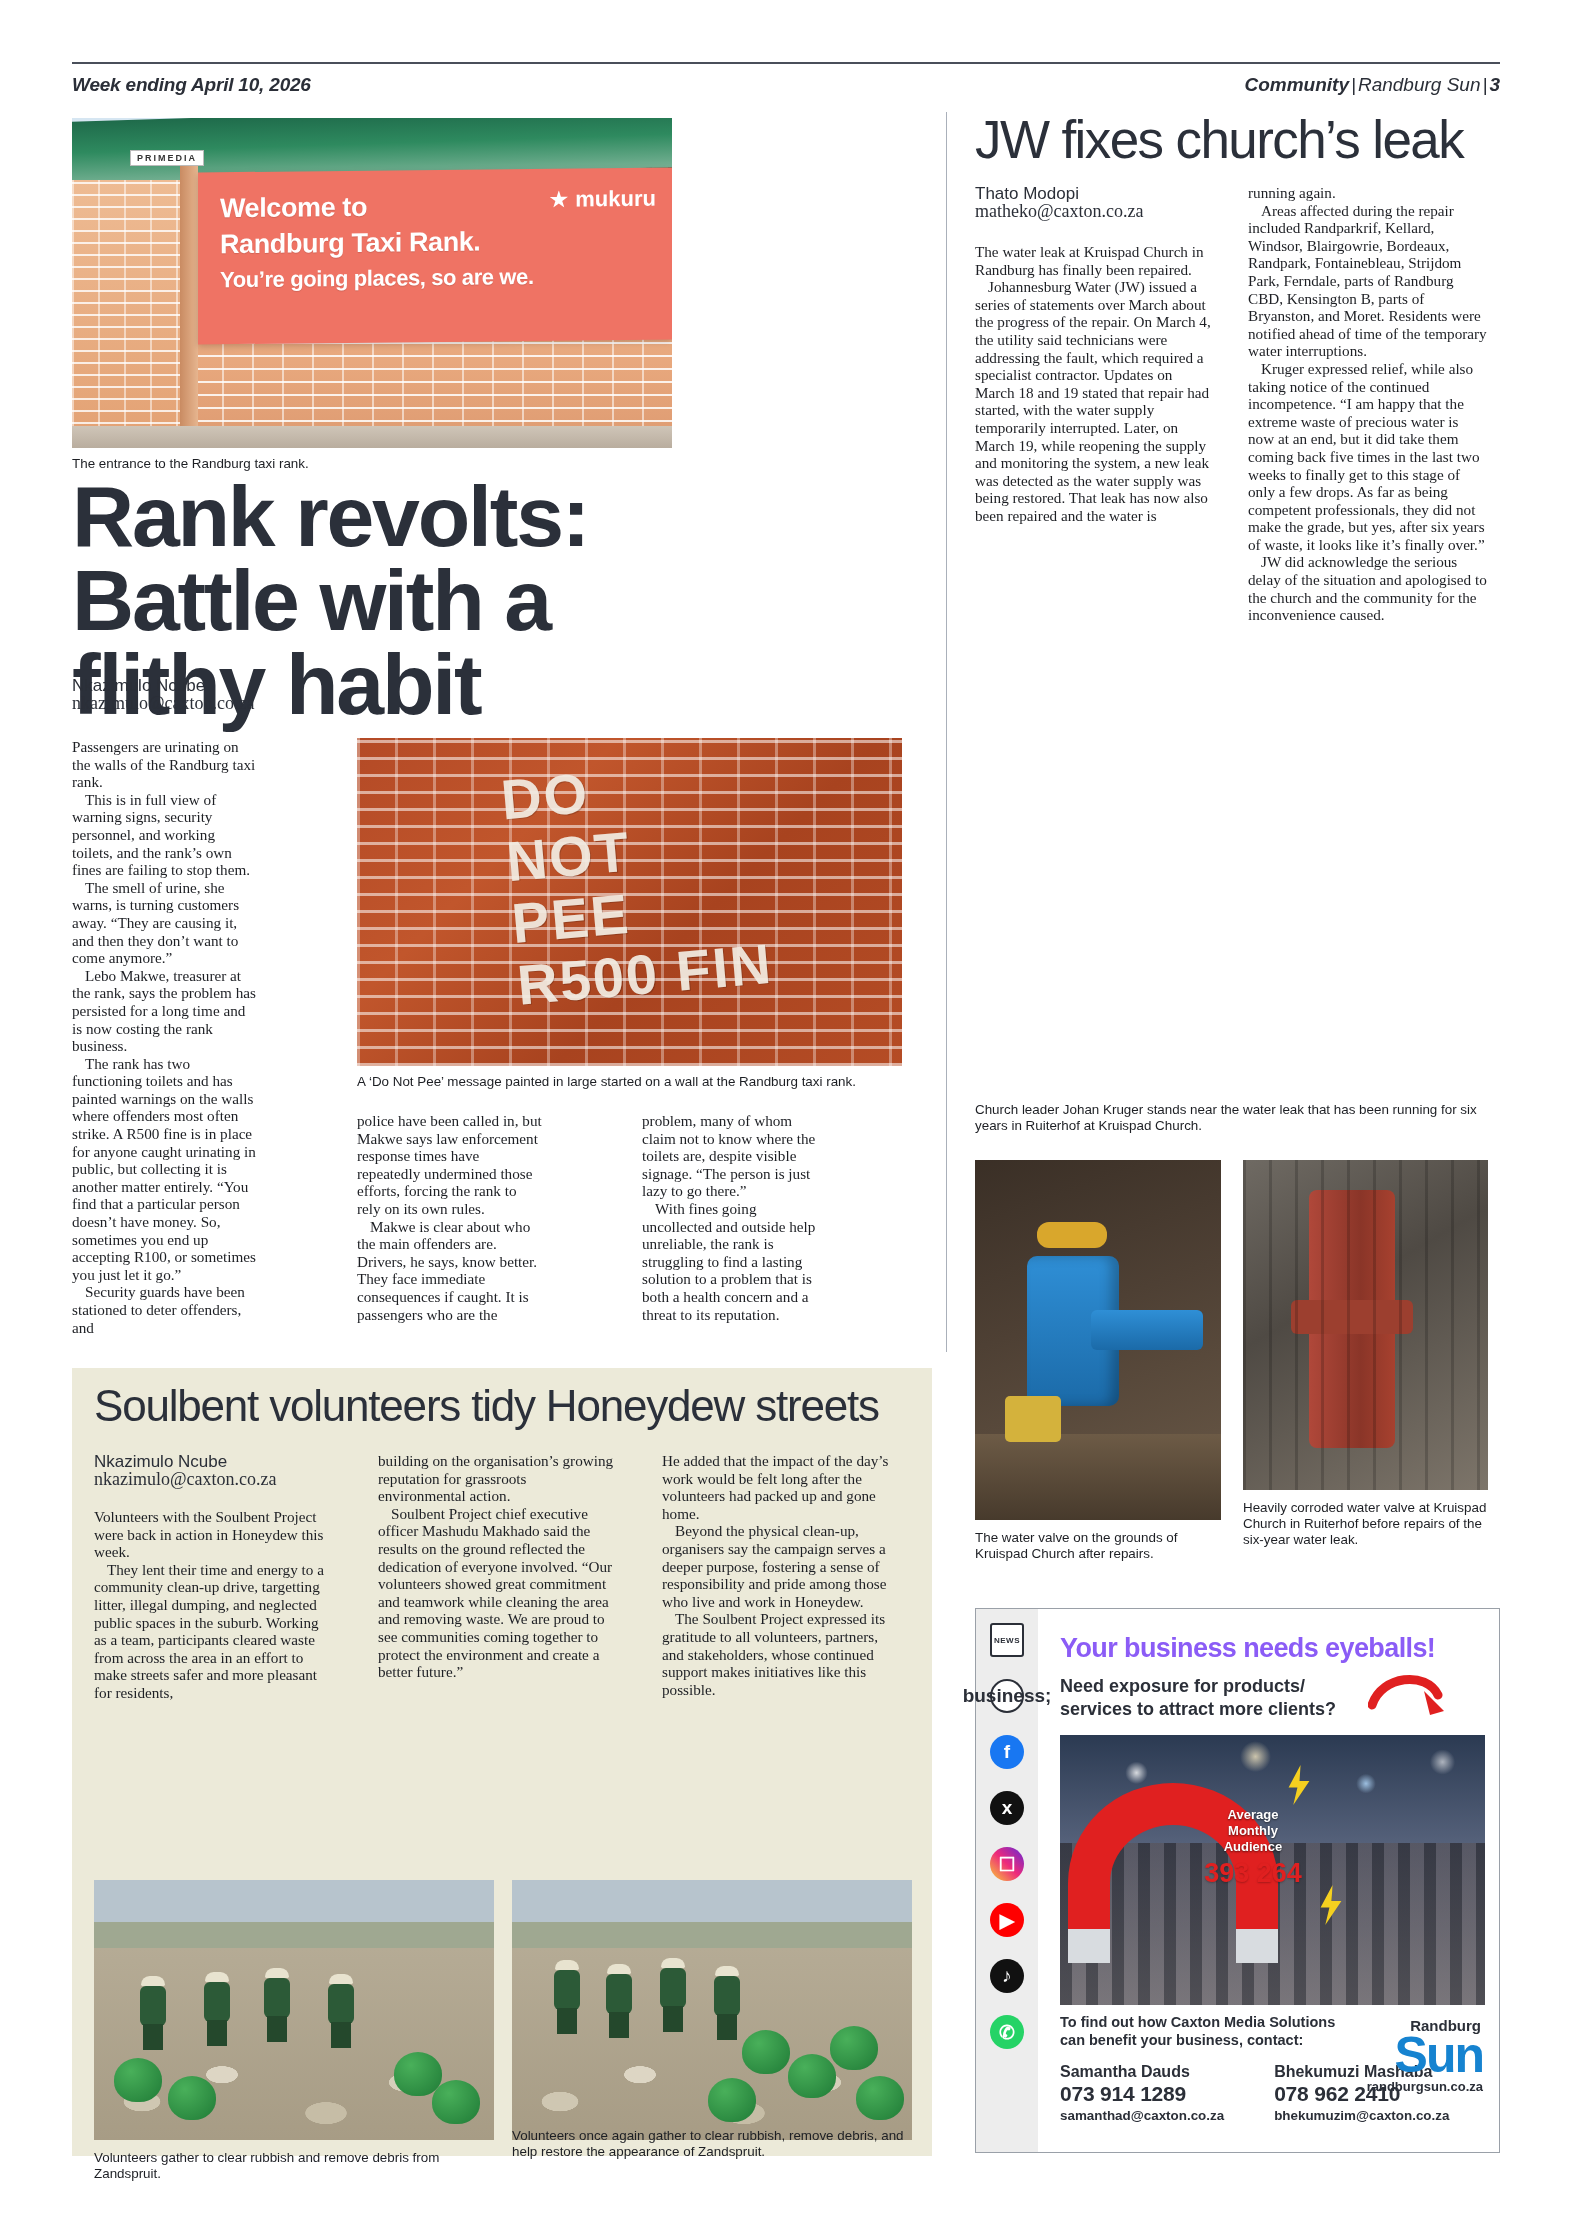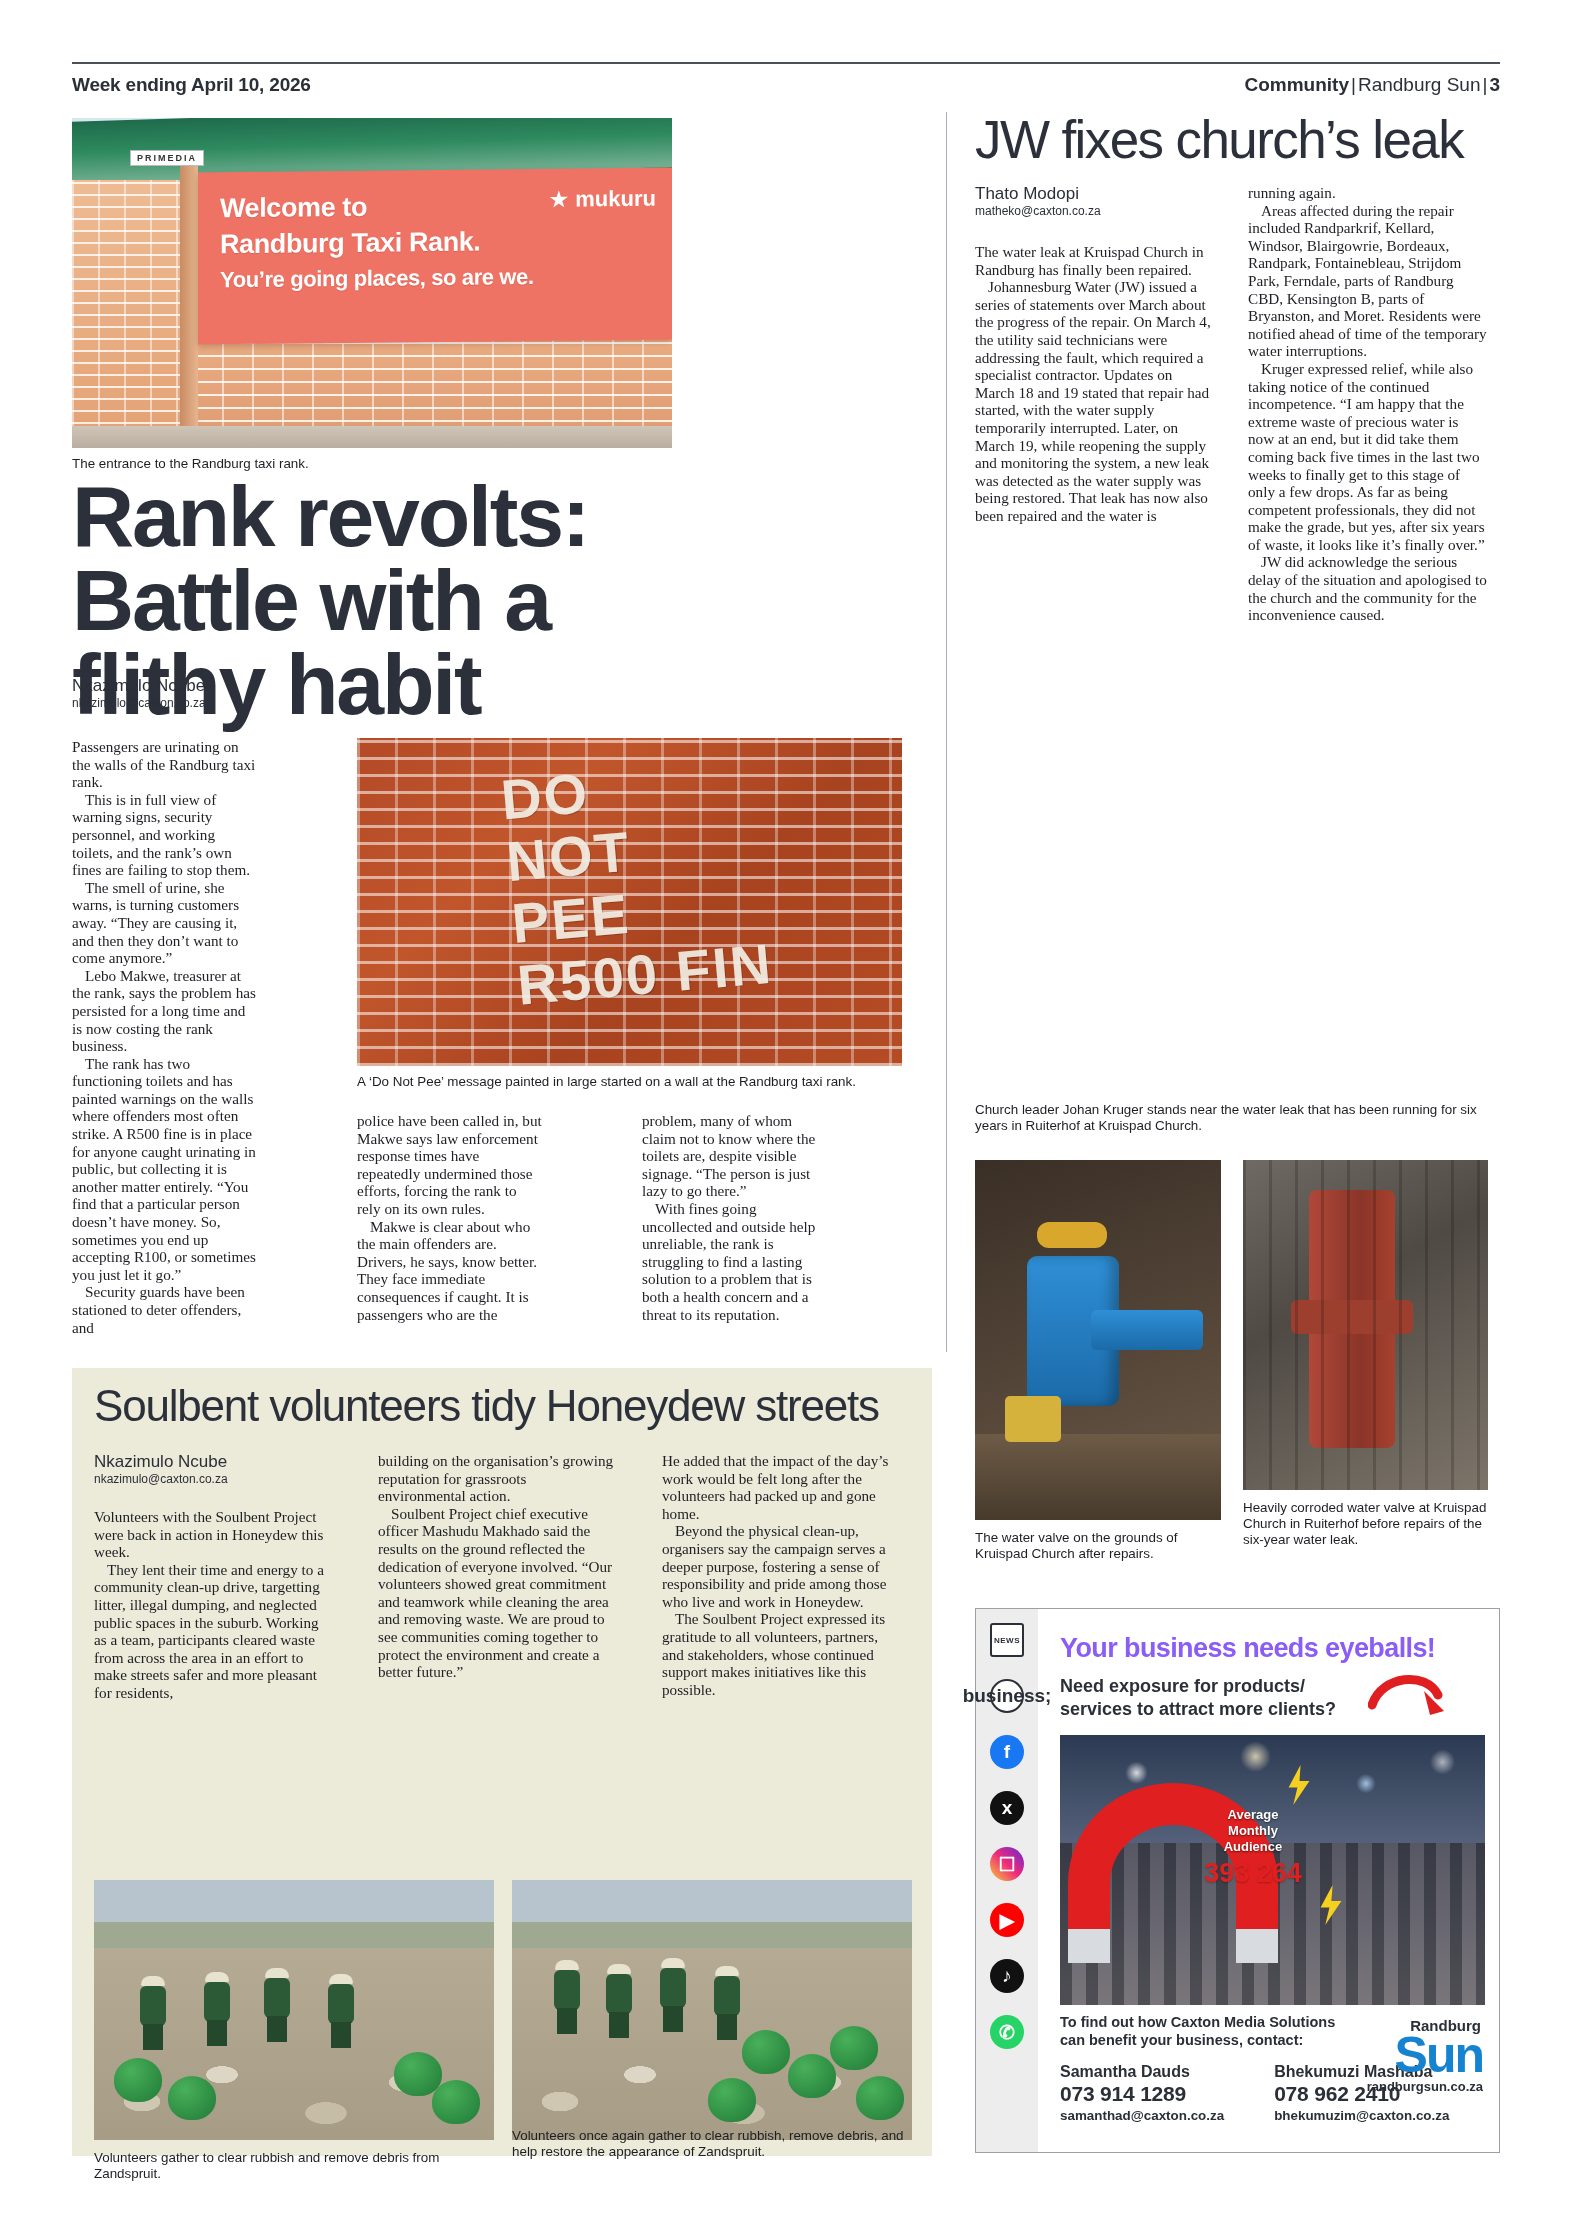--- a/index.html
+++ b/index.html
@@ -12,20 +12,21 @@
     overflow: hidden;
   }
   .page { position: absolute; left: 0; top: 0; width: 1572px; height: 2224px; background:#fff; }
 
   
   .masthead {
     position: absolute; left: 72px; top: 62px; width: 1428px; height: 34px;
     border-top: 2px solid #4a4f5a;
     display: flex; align-items: flex-end; justify-content: space-between;
     padding-top: 5px;
+    font-style: italic;
   }
   .masthead .left {
     font-family: "Liberation Sans Narrow","Liberation Sans",sans-serif;
     font-weight: bold; font-size: 19px; letter-spacing: -0.2px; color:#2b2f38;
   }
   .masthead .right {
     font-family: "Liberation Sans Narrow","Liberation Sans",sans-serif;
     font-size: 19px; color:#2b2f38;
   }
   .masthead .right b { font-weight: bold; }
@@ -36,22 +37,22 @@
     color: #1d1f24;
   }
   .body-col p { margin: 0; text-indent: 0; }
   .body-col p + p { text-indent: 13px; }
 
   .byline-name {
     font-family: "Liberation Sans Narrow","Liberation Sans",sans-serif;
     font-size: 17px; color:#2b2f38; line-height: 19px;
   }
   .byline-mail {
-    font-family: Liberation Sans, sans-serif;
-    font-size: 12px; color:#2b2f38; line-height: 16px;
+    font-family: Liberation Serif, serif;
+    font-size: 18px; color:#2b2f38; line-height: 16px;
   }
   .caption {
     font-family: "Liberation Sans", sans-serif;
     font-size: 13.4px; line-height: 16px; color:#1d1f24;
   }
 
   
   .photo { position:absolute; overflow:hidden; background:#ddd; }
   .ph-taxi { left:72px; top:118px; width:600px; height:330px; }
   .sky { position:absolute; inset:0; background:linear-gradient(#d6e6f2 0%, #eef4f8 46%, #f2f5f7 100%); }

